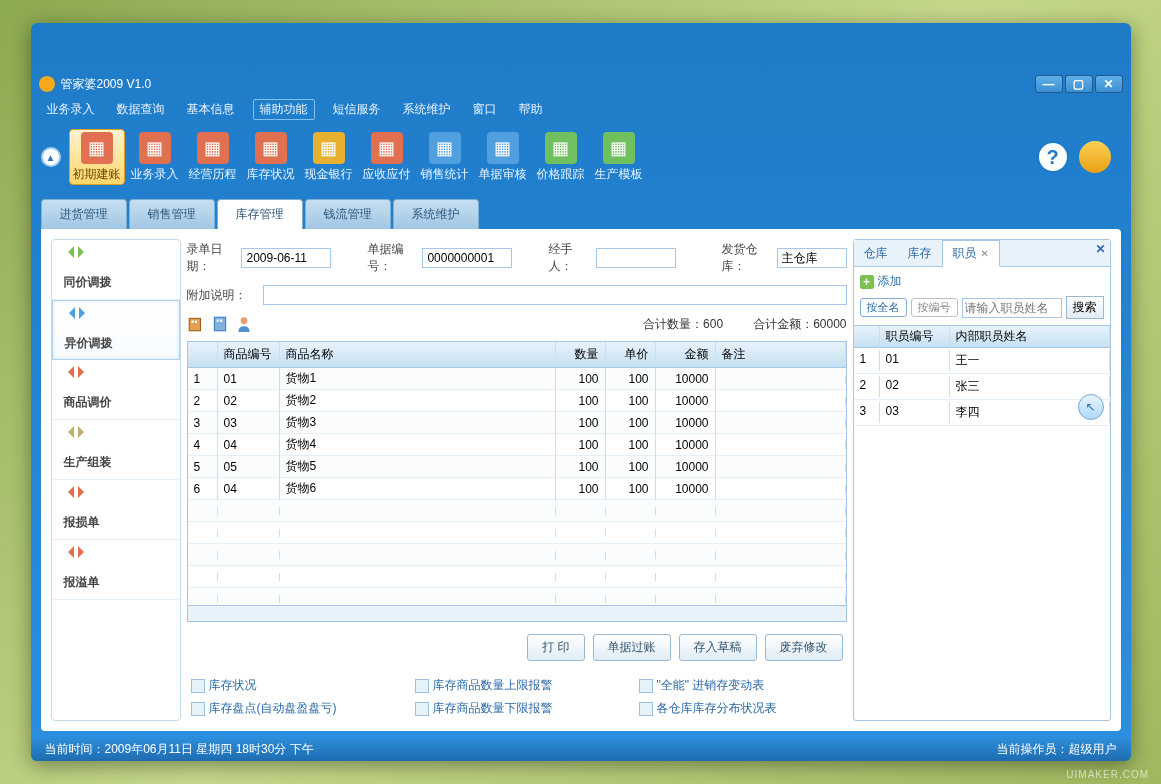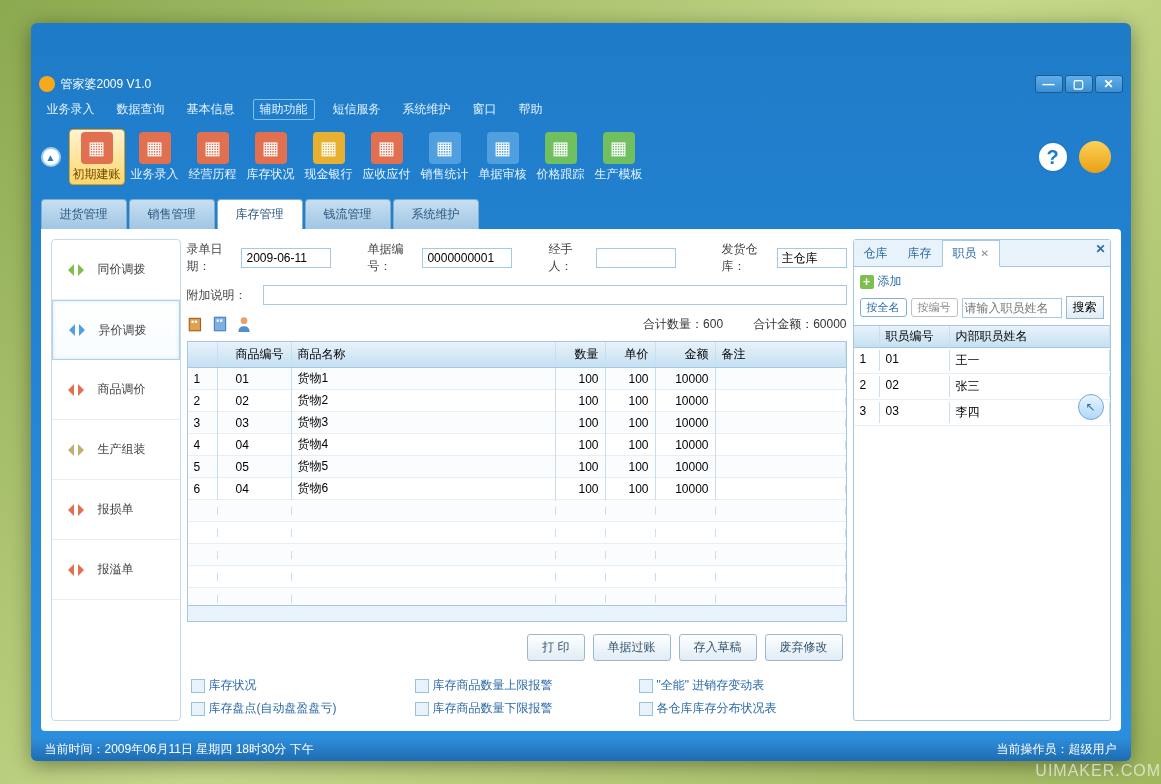--- a/index.html
+++ b/index.html
@@ -32,38 +32,38 @@
 
 .module-tabs { display:flex; padding: 0 10px; gap:2px; margin-top: 6px; }
 .mtab { padding: 6px 18px; background: linear-gradient(#C8DFF0,#9FC6E5); border-radius: 4px 4px 0 0; color:#2C5880; cursor:pointer; border:1px solid #7FB0D0; border-bottom:none; }
 .mtab.active { background:#fff; color:#2C5880; }
 
 
 .content { flex:1; background:#fff; margin: 0 10px 6px 10px; border-radius: 0 4px 4px 4px; display:flex; padding: 10px; gap: 6px; overflow:hidden; }
 
 
 .sidenav { width: 130px; border:1px solid #C4DBEC; border-radius:4px; background:#fff; display:flex; flex-direction:column; }
-.sidenav-item { height: 60px; display:flex; align-items:center; padding:0 12px; gap:10px; cursor:pointer; border-bottom:1px solid #E4EFF8; color:#444; font-weight:normal; }
+.sidenav-item { height: 60px; display:flex; align-items:flex-start; padding:0 12px; gap:10px; cursor:pointer; border-bottom:1px solid #E4EFF8; color:#444; font-weight:bold;flex-direction:column; }
 .sidenav-item.active { background: linear-gradient(#fff,#F8FCFF); border:1px solid #B0D0EC; box-shadow: inset 0 0 4px rgba(160,200,230,0.4); }
 .snav-icon { width:24px; height:24px; }
 
 
 .mid { flex:1; display:flex; flex-direction:column; gap:6px; min-width:0; }
 .form-row { display:flex; align-items:center; gap:16px; padding: 2px 0; }
 .form-row label { color:#444; }
 .form-row input { border:1px solid #A6C8E4; padding:2px 4px; height:20px; }
 .form-icons { display:flex; gap:6px; align-items:center; }
 .fi { width:18px; height:18px; cursor:pointer; }
 .totals { margin-left:auto; display:flex; gap:30px; color:#333; }
 
 
 .grid-wrap { flex:1; border:1px solid #A6C8E4; display:flex; flex-direction:column; min-height:0; background:#fff; position:relative; }
 .grid-head { display:flex; background: linear-gradient(#E8F2FB,#C5E0F2); border-bottom:1px solid #A6C8E4; }
 .grid-head div, .grid-row div { padding:4px 6px; border-right:1px solid #C8DFF0; }
-.col-idx{width:30px;} .col-code{width:62px;margin-left:12px;} .col-name{flex:1;} .col-qty{width:50px;text-align:right;} .col-price{width:50px;text-align:right;} .col-amt{width:60px;text-align:right;} .col-note{width:130px;}
+.col-idx{width:30px;} .col-code{width:62px;} .col-name{flex:1;} .col-qty{width:50px;text-align:right;} .col-price{width:50px;text-align:right;} .col-amt{width:60px;text-align:right;} .col-note{width:130px;}
 .grid-body { flex:1; overflow:auto; }
 .grid-row { display:flex; border-bottom:1px solid #E4EFF8; height:22px; align-items:center; }
 .grid-row:nth-child(odd){ background:#FAFCFE; }
 .grid-scroll { height:16px; background:#E8F2FB; border-top:1px solid #A6C8E4; }
 
 
 .actions { display:flex; gap:8px; justify-content:flex-end; padding:6px 4px; }
 .btn { padding: 4px 14px; border:1px solid #9AB8D0; border-radius:3px; background: linear-gradient(#fff,#E0ECF5); cursor:pointer; color:#335570; }
 
 
@@ -88,21 +88,21 @@
 .rcol-idx{width:26px;} .rcol-code{width:70px;} .rcol-name{flex:1;}
 .rgrid-row { display:flex; border-bottom:1px solid #E4EFF8; padding:2px 0; }
 .rgrid-row div, .rgrid-head div { padding:2px 6px; border-right:1px solid #C8DFF0; }
 .rgrid-body { flex:1; overflow:auto; position:relative; }
 .float-arrow { position:absolute; right:6px; top:46px; width:26px; height:26px; border-radius:50%; background: linear-gradient(#E8F4FF,#B0D8F8); border:1px solid #6FA8D8; display:flex; align-items:center; justify-content:center; color:#2C6AA8; cursor:pointer; }
 
 
 .statusbar { height:24px; background: linear-gradient(#2E8FDC,#1E6CB0); color:#fff; display:flex; align-items:center; padding:0 14px; border-radius: 0 0 6px 6px; font-size:12px; }
 .statusbar .right { margin-left:auto; }
 
-.watermark { position:absolute; right:0; bottom:4px; color:rgba(255,255,255,0.6); font-size:16px; letter-spacing:1px; }
+.watermark { position:absolute; right:12px; bottom:4px; color:rgba(255,255,255,0.6); font-size:10px; letter-spacing:1px; }
 </style>
 </head>
 <body>
 
 <div class="window">
 
   <div class="titlebar">
     <div class="icon"></div>
     <span>管家婆2009 V1.0</span>
     <div class="win-controls">

